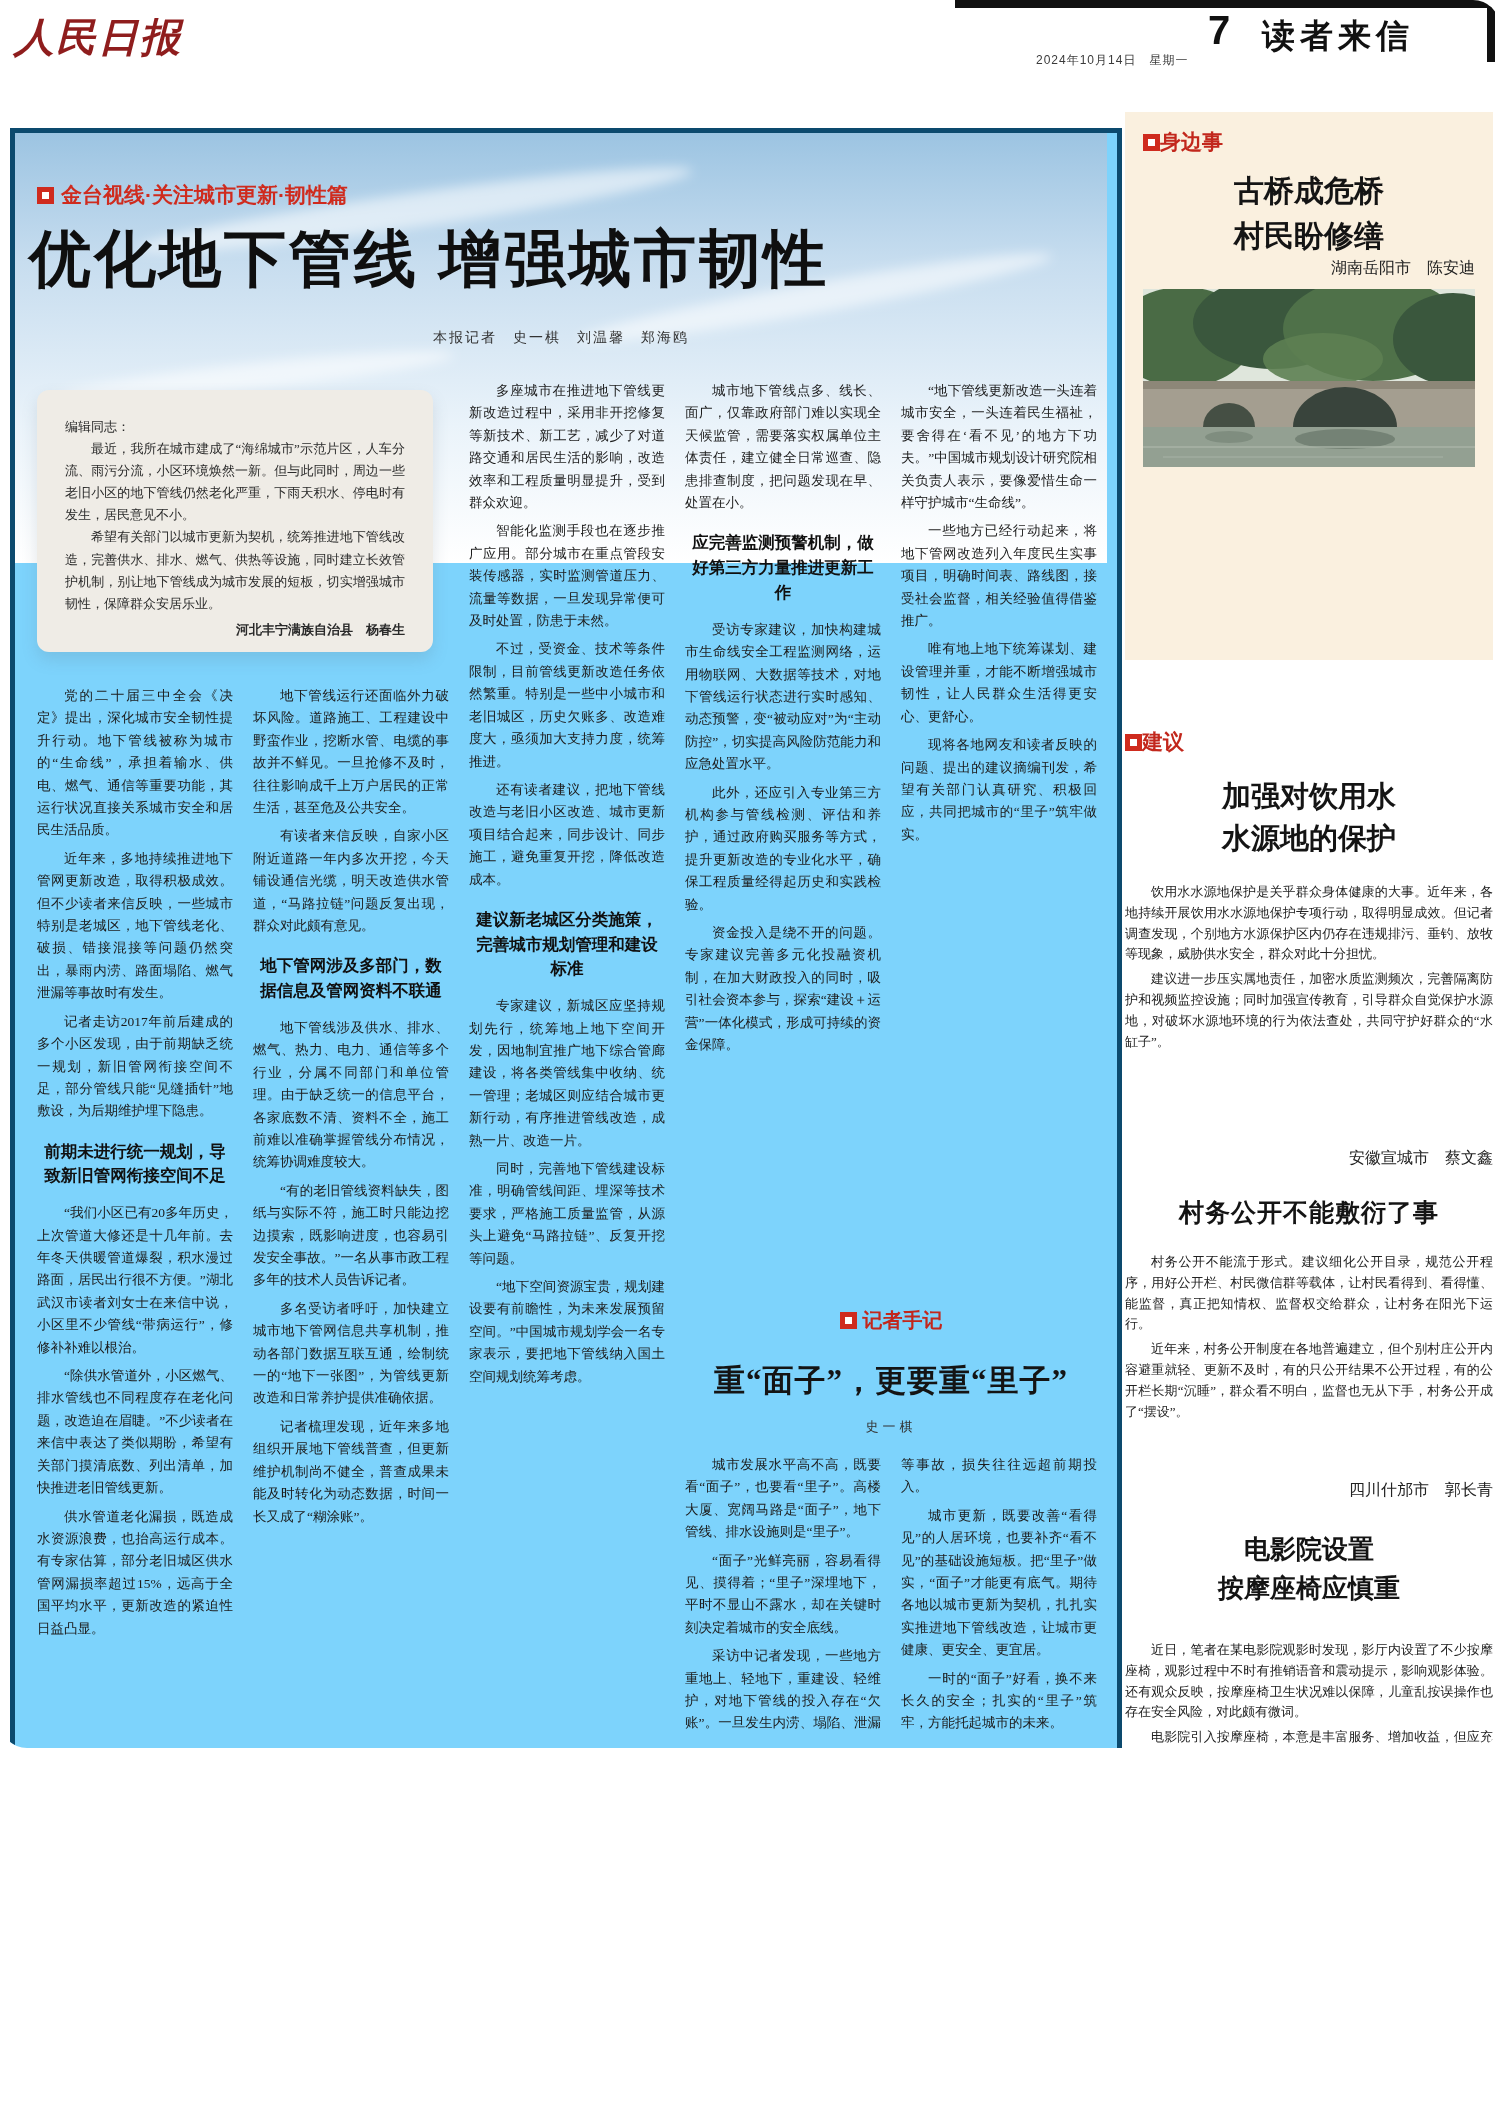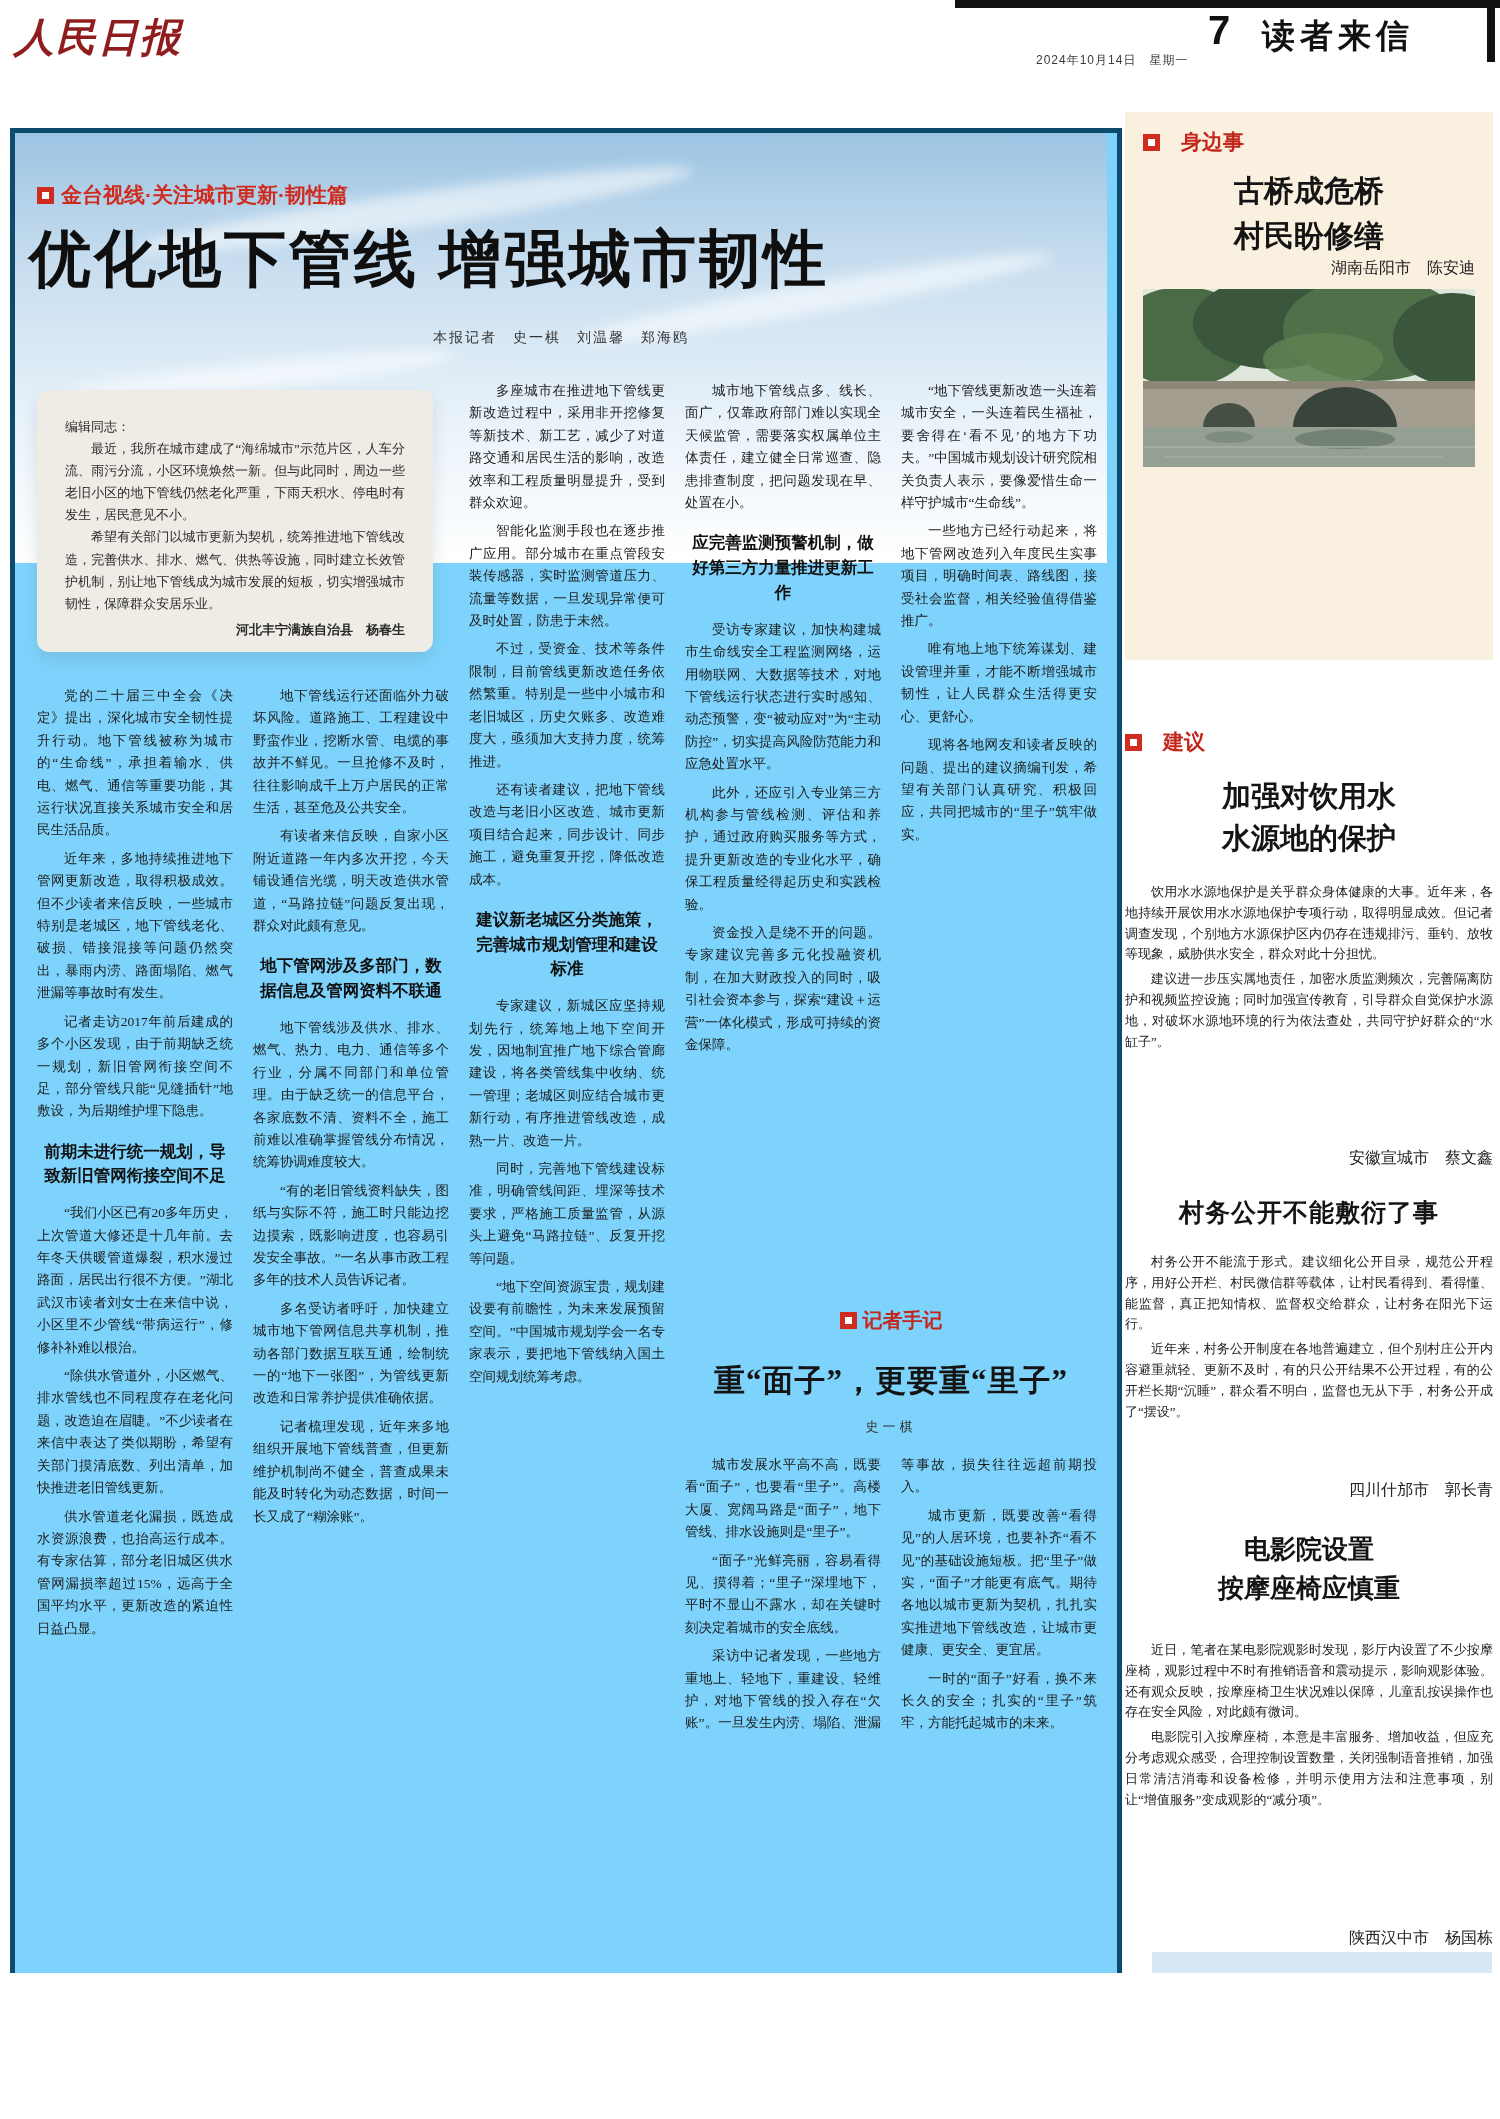--- a/index.html
+++ b/index.html
@@ -1,17 +1,17 @@
 <!DOCTYPE html>
 <html><head>
 <meta charset="utf-8">
 <style>
   html,body{margin:0;padding:0;background:#ffffff;}
-  .page{position:relative;width:1500px;height:1973px;background:#ffffff;overflow:hidden;
-        font-family:"Liberation Serif","DejaVu Serif",serif;color:#1c1c1c;}
+  .page{position:relative;width:1500px;height:1748px;background:#ffffff;overflow:hidden;
+        font-family:"Liberation Serif","DejaVu Serif",serif;color:#1c1c1c;border-radius:27px;}
   .abs{position:absolute;}
 
   
   .topbar{left:955px;top:0;width:545px;height:8px;background:#111;}
   .masthead{left:14px;top:10px;font-size:40px;font-weight:900;font-style:italic;
             color:#8f1d1d;letter-spacing:2px;font-family:"Liberation Serif",serif;}
   .hdr-date{left:1036px;top:36px;font-size:12px;color:#3a3a3a;letter-spacing:1px;
             font-family:Liberation Sans, sans-serif;margin-top:16px;}
   .hdr-pagenum{left:1208px;top:8px;font-size:40px;font-weight:bold;color:#111;
             font-family:"Liberation Sans",sans-serif;}
@@ -53,21 +53,21 @@
                letter-spacing:1px;font-family:"Liberation Serif",serif;}
   .notes-byline{text-align:center;font-size:13px;color:#333;margin-top:16px;letter-spacing:4px;}
   .notes-body{margin-top:18px;column-count:2;column-gap:20px;height:490px;}
   .notes-body p{font-size:13.5px;line-height:1.66;text-align:justify;text-indent:2em;margin:0 0 6px;}
 
   .illus{left:4px;top:1845px;width:1084px;height:163px;}
   .illus-credit{right:18px;top:1988px;font-size:11.5px;color:#444;}
 
   
   .cream{left:1125px;top:112px;width:368px;height:548px;background:#faf0df;box-sizing:border-box;padding:16px 18px;}
-  .seclabel{display:flex;align-items:center;gap:21px;color:#c2271c;font-weight:bold;font-size:21px;
+  .seclabel{display:flex;align-items:center;gap:0;color:#c2271c;font-weight:bold;font-size:21px;
             font-family:"Liberation Sans",sans-serif;}
   .sb-title{width:368px;text-align:center;font-weight:900;color:#141414;font-family:"Liberation Serif",serif;}
   .cream .sb-title{width:100%;font-size:30px;line-height:1.5;margin-top:12px;}
   .sb-body{width:368px;box-sizing:border-box;}
   .sb-body p, .cream-body p{font-size:13px;line-height:1.6;text-align:justify;text-indent:2em;margin:0 0 4px;color:#222;}
   .sig{font-size:16px;text-align:right;color:#222;}
   .photo{width:332px;height:178px;margin-top:10px;}
 
   .bluebox{left:1152px;top:1952px;width:340px;height:153px;background:#d7e7f4;box-sizing:border-box;padding:18px 8px;}
   .bluebox .bb-title{text-align:center;font-size:20px;font-weight:900;letter-spacing:16px;color:#222;

